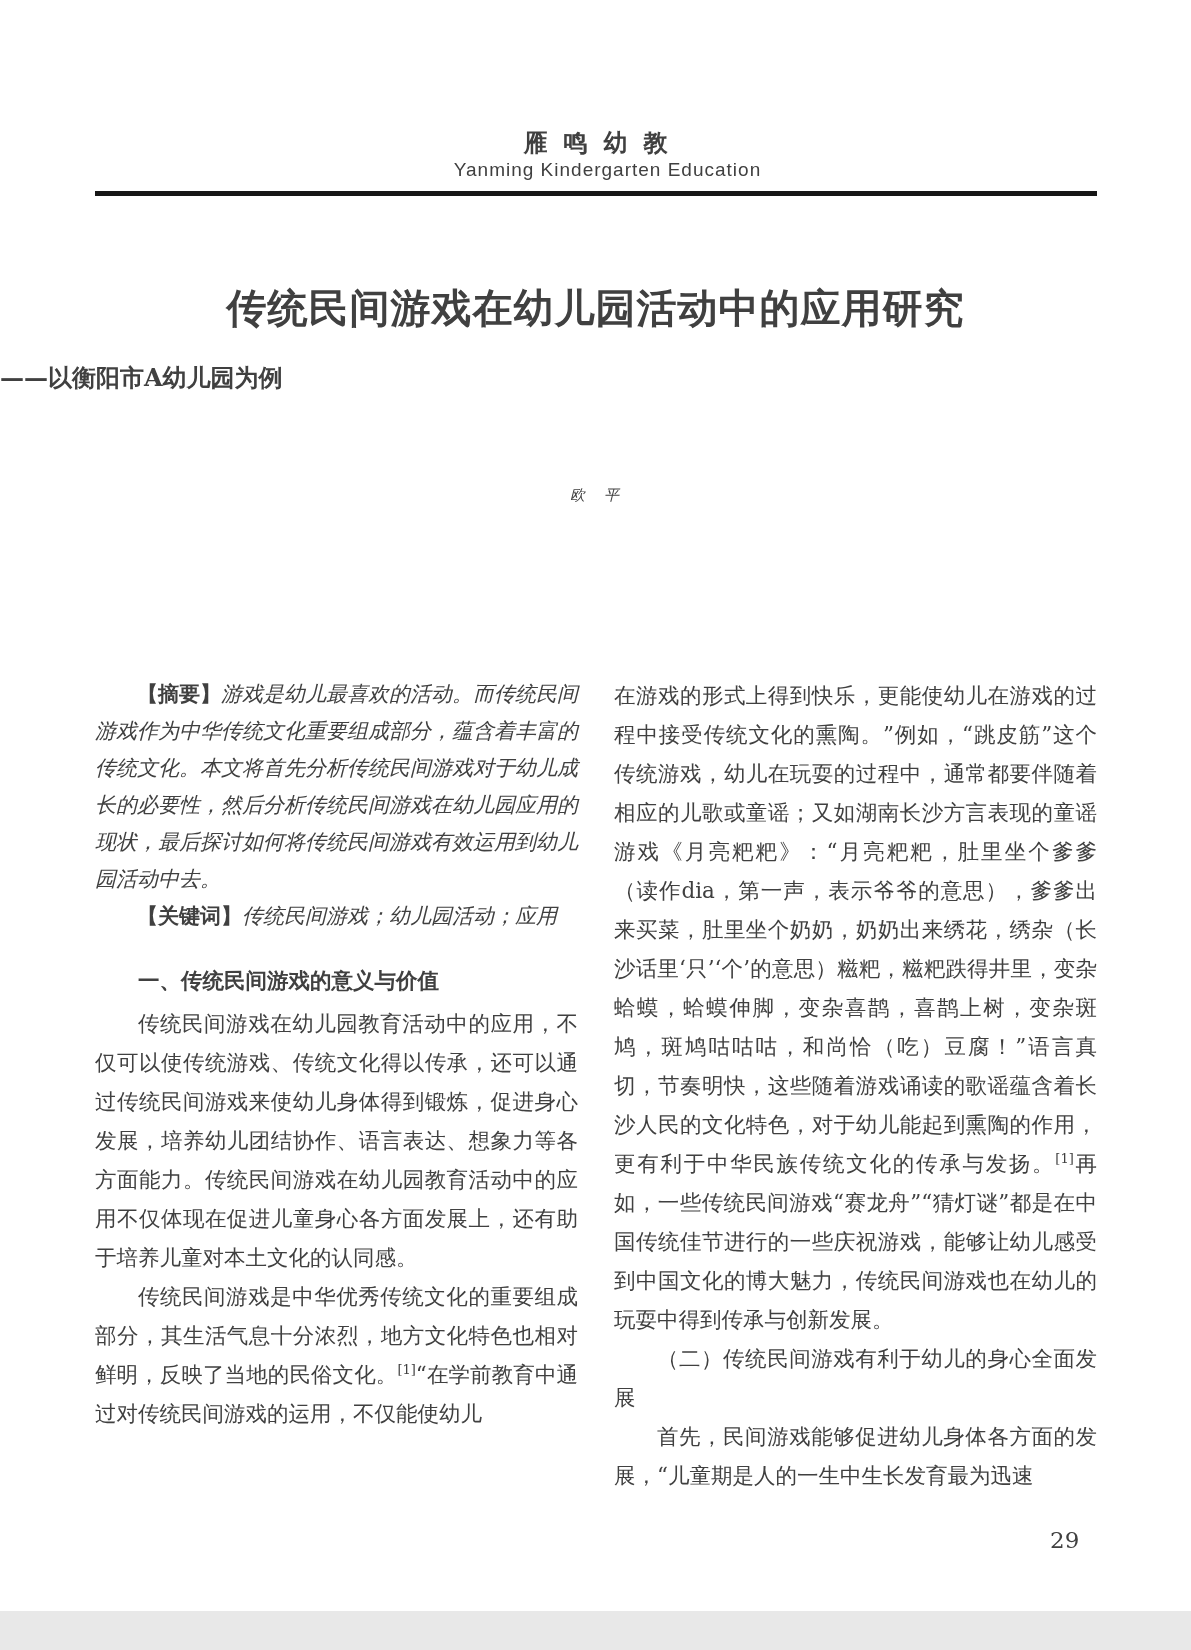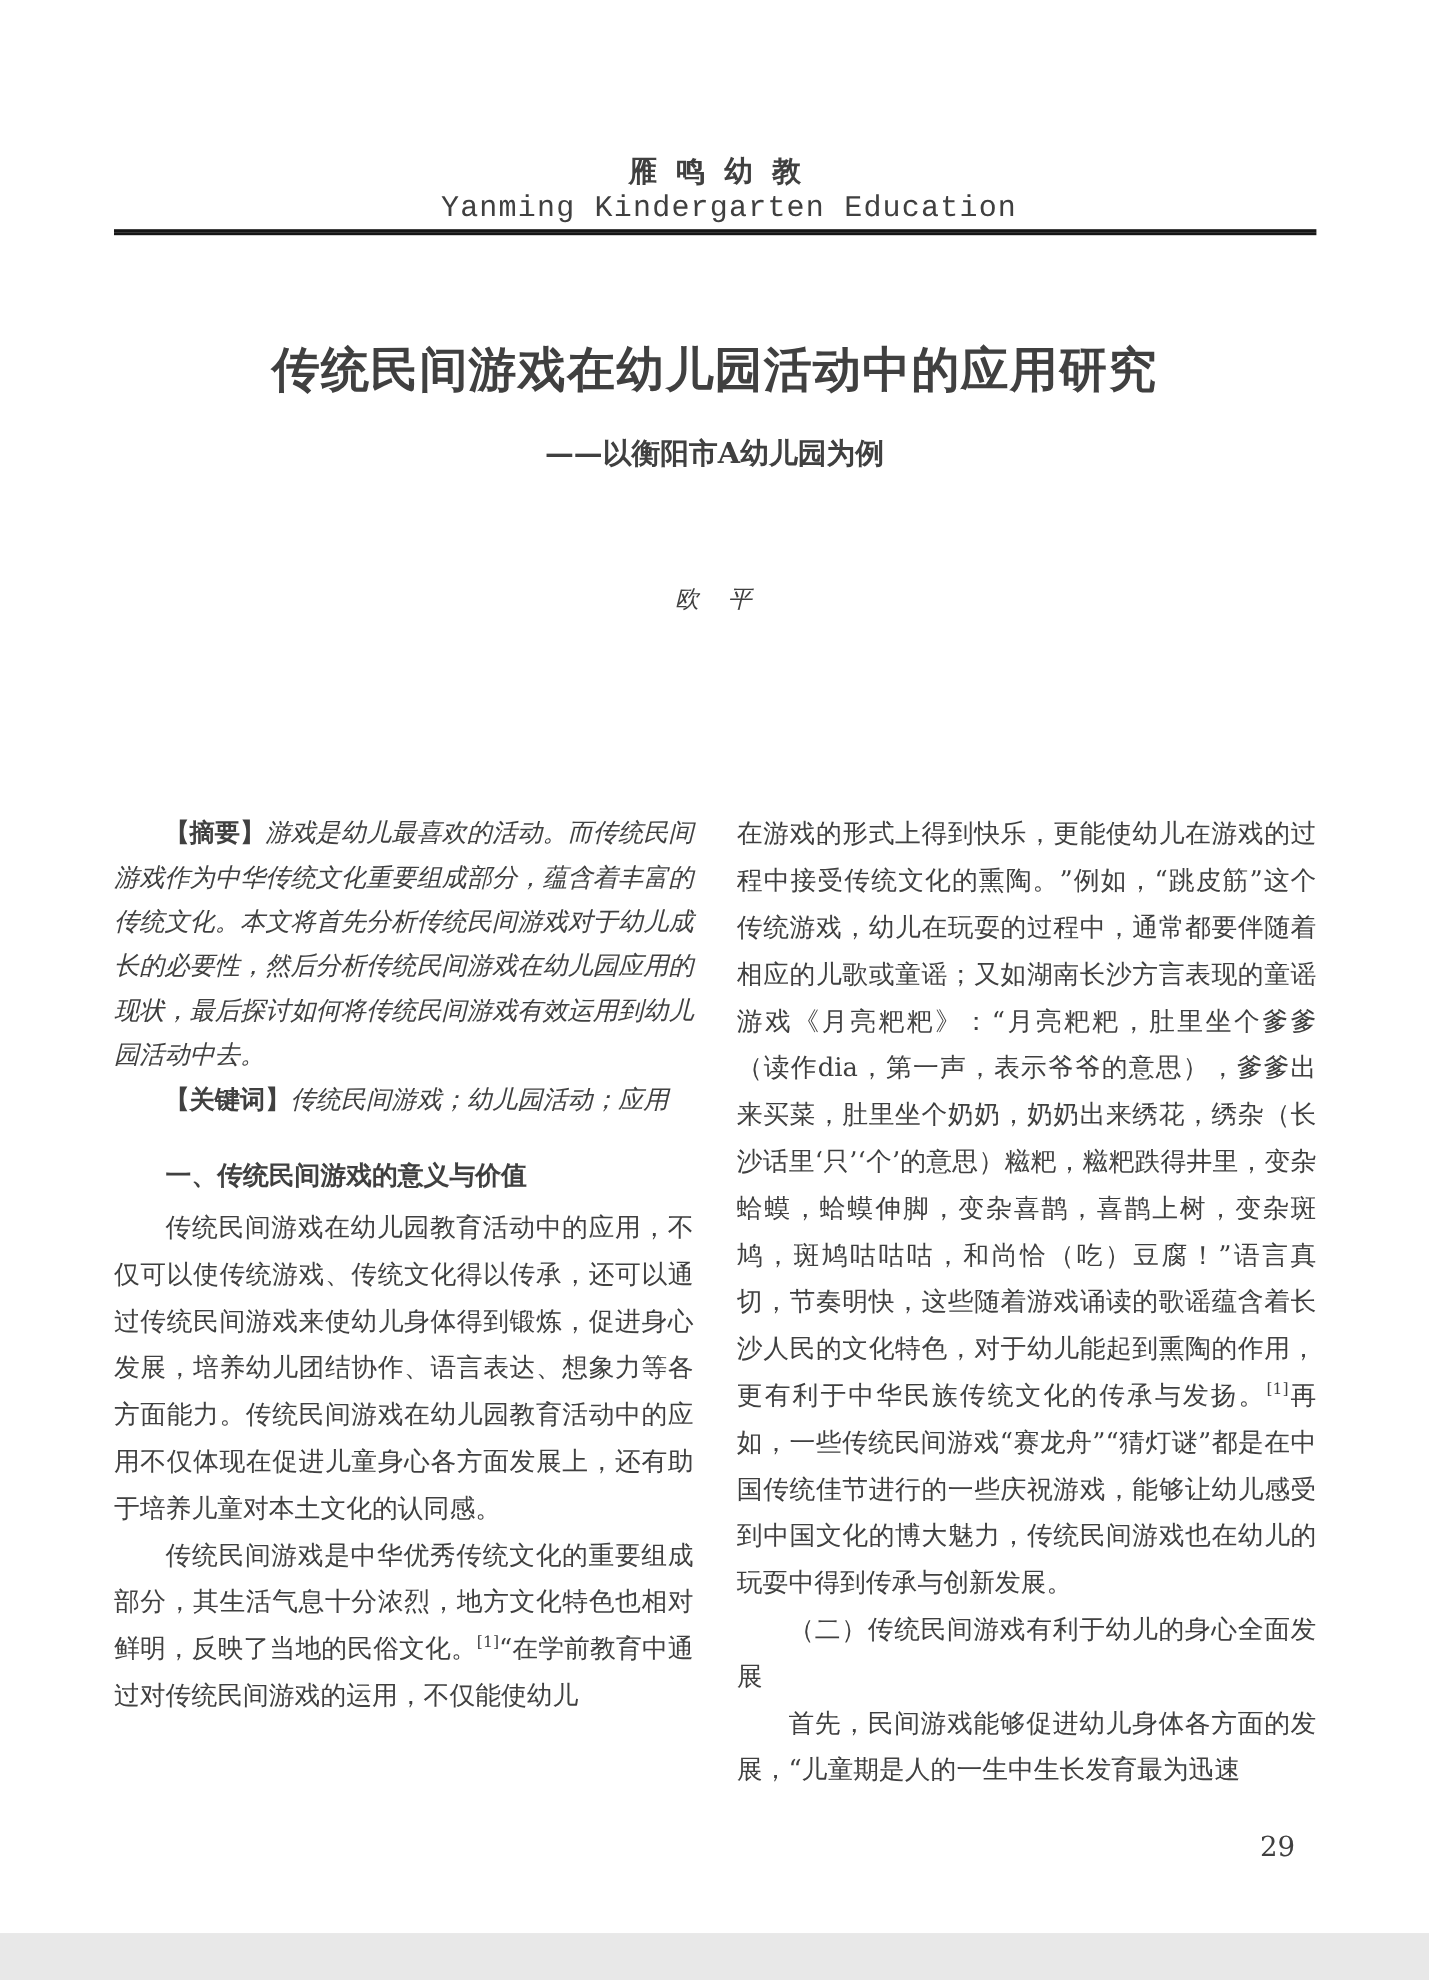--- a/index.html
+++ b/index.html
@@ -17,45 +17,44 @@
   
   .journal-cn {
     position: absolute; top: 127px; left: 0; width: 100%;
     text-align: center;
     font-size: 24px; font-weight: 600;
     letter-spacing: 16px; text-indent: 16px;
   }
   .journal-en {
     position: absolute; top: 159px; left: 0; width: 100%;
     text-align: center;
-    font-family: Liberation Mono, monospace;
-    font-size: 25px; letter-spacing: 1px; padding-left: 24px;
+    font-family: Liberation Sans, sans-serif;
+    font-size: 19px; letter-spacing: 1px; padding-left: 24px;
   }
   .double-rule {
     position: absolute; top: 191px; left: 95px; width: 1002px;
     height: 3px;
     border-top: 3px solid #161616;
     border-bottom: 2px solid #161616;
   }
   
   .title {
     position: absolute; top: 281px; left: 0; width: 100%;
     margin: 0;
     text-align: center;
     font-size: 40px; font-weight: 700; letter-spacing: 1px;
   }
   .subtitle {
     position: absolute; top: 362px; left: 0; width: 100%;
-    text-align: center;
     font-size: 24px; font-weight: 600;
   }
   .author {
     position: absolute; top: 486px; left: 0; width: 100%;
     text-align: center;
-    font-size: 20px; font-style: italic; letter-spacing: 2px;
+    font-size: 15px; font-style: italic; letter-spacing: 2px;
   }
   .affiliation {
     position: absolute; top: 529px; left: 0; width: 100%;
     text-align: center;
     font-size: 23px; font-style: italic; letter-spacing: 5px;
   }
   
   .columns {
     position: absolute; top: 676px; left: 95px; width: 1002px;
     display: flex; gap: 36px;

